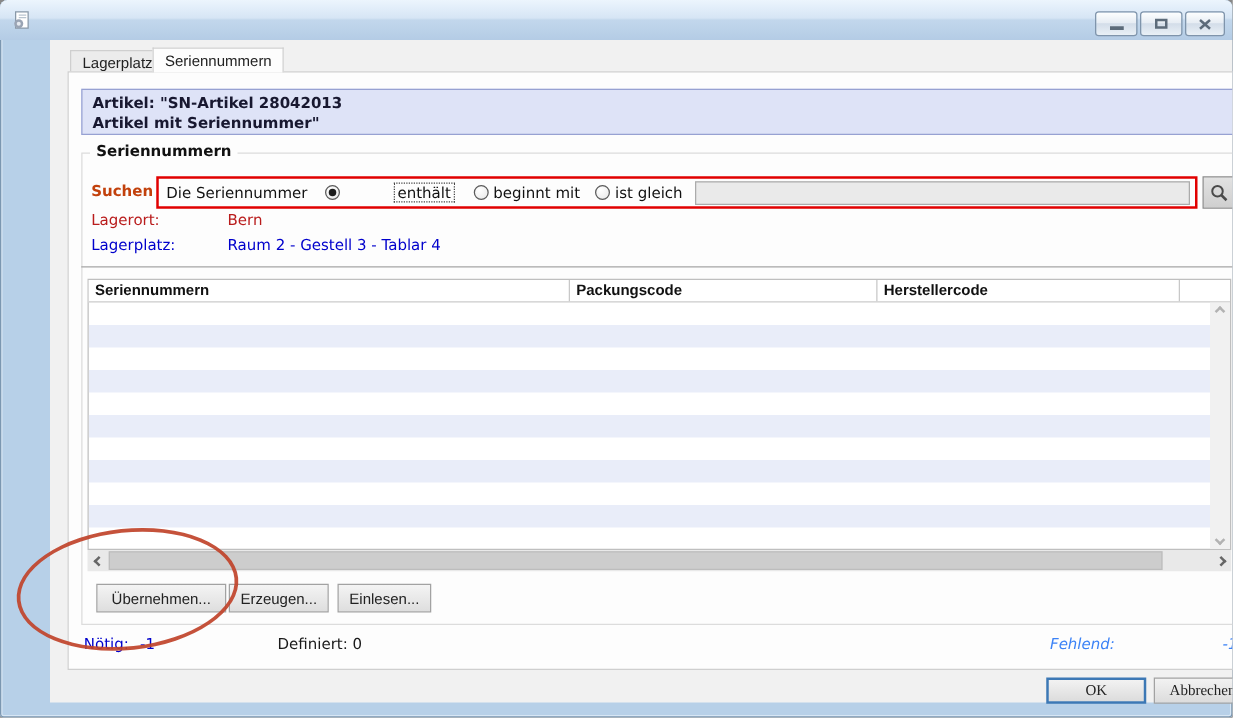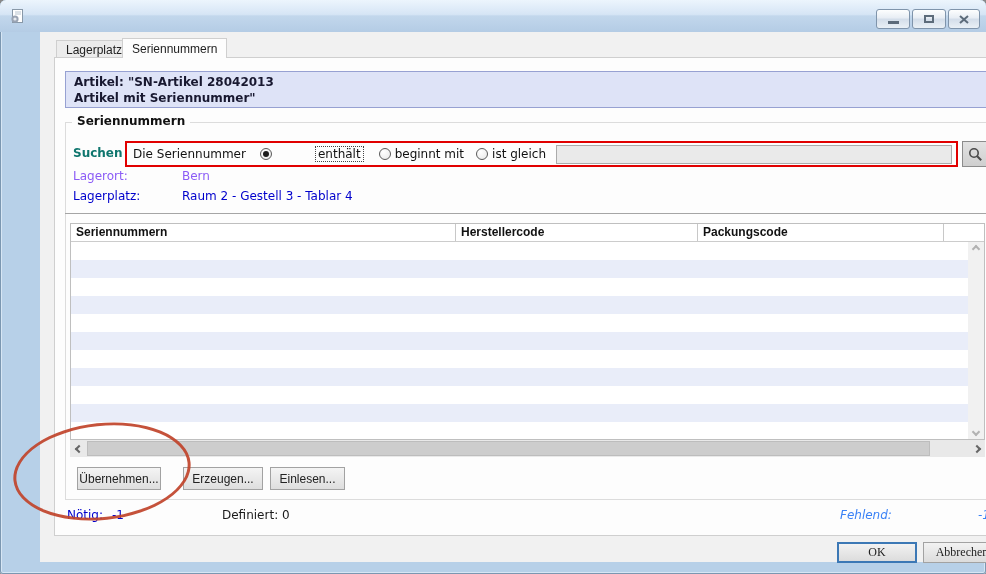--- a/index.html
+++ b/index.html
@@ -39,39 +39,39 @@
   .article-box { left:10px; top:13px; width:929px; height:37px; background:#dee3f7;
                  border:1px solid #97a1d2; padding:2px 8px;
                  font-weight:bold; font-size:12px; line-height:16px; color:#181830; }
 
   
   .groupbox { left:10px; top:64px; width:929px; height:378px; border:1px solid #dcdcdc; pointer-events:none; }
   .group-legend { left:17px; top:56px; background:#fdfdfd; padding:0 5px;
                   font-weight:bold; font-size:12px; color:#111; }
 
   
-  .lbl-suchen { left:18px; top:88px; font-weight:bold; font-size:12px; color:#0f766e; }
+  .lbl-suchen { left:18px; top:88px; font-weight:bold; font-size:12px; color:#c2410c; }
   .red-rect { left:70px; top:83px; width:833px; height:26px; border:2px solid #e10000;
               display:flex; align-items:center; font-size:12px; color:#111; background:#fdfdfd; }
   .search-prefix { margin-left:6px; }
   .radio-wrap { display:flex; align-items:center; }
   .radio-circle { width:12px; height:12px; border:1px solid #5a5a5a; border-radius:50%;
                   background:radial-gradient(circle at 35% 30%, #ffffff 0%, #ececec 80%);
                   display:flex; align-items:center; justify-content:center; margin-right:4px; }
   .radio-circle.checked::after { content:""; width:6px; height:6px; border-radius:50%; background:#1c1c1c; }
   .focus-dotted { outline:1px dotted #444; padding:0 2px; }
   .r1 { margin-left:14px;gap:40px; } .r2 { margin-left:16px;align-items:center; } .r3 { margin-left:12px; }
   .search-input { flex:1; margin:0 4px 0 10px; height:19px; background:#eaeaea;
                   border:1px solid #ababab; font-size:12px; padding:0 4px; }
   .search-btn { left:907px; top:83px; width:26px; height:26px; border:1px solid #8c8c8c;
                 background:linear-gradient(180deg,#e2e2e2,#cfcfcf); display:flex;
                 align-items:center; justify-content:center; }
 
   
-  .loc-label { font-size:12px; color:#8b5cf6; }
+  .loc-label { font-size:12px; color:#b91c1c; }
   .loc-blue { color:#0000cc; }
   .row-lagerort-label { left:18px; top:111px; }
   .row-lagerort-value { left:127px; top:111px; }
   .row-lagerplatz-label { left:18px; top:131px; }
   .row-lagerplatz-value { left:127px; top:131px; }
   .sep-line { left:10px; top:155px; width:929px; height:1px; background:#a5a5a5; }
 
   
   .table { left:15px; top:165px; width:915px; height:217px; border:1px solid #bfbfbf; background:#fff; }
   .thead { display:flex; height:18px; border-bottom:1px solid #cccccc; background:#fff; }
@@ -95,21 +95,21 @@
   .hs-btn { position:absolute; top:0; width:17px; height:17px; display:flex; align-items:center; justify-content:center; }
   .hs-left { left:0; } .hs-right { right:0; }
   .hs-thumb { position:absolute; left:17px; top:1px; width:843px; height:15px;
               background:#cdcdcd; border:1px solid #bdbdbd; }
 
   
   .act-btn { position:absolute; top:409px; height:23px; border:1px solid #a2a2a2;
              background:linear-gradient(180deg,#f4f4f4,#dedede);
              font-family:"Liberation Sans",sans-serif; font-size:12px; color:#222;
              display:flex; align-items:center; justify-content:center; }
-  .btn-uebernehmen { left:22px; width:84px; }
+  .btn-uebernehmen { left:22px; width:104px; }
   .btn-erzeugen { left:128px; width:80px; }
   .btn-einlesen { left:215px; width:75px; }
 
   
   .status { font-size:12px; top:450px; }
   .st-blue { color:#0000cc; }
   .st-black { color:#1a1a1a; }
   .st-red { color:#3b82f6;font-style:italic; }
   .noetig-label { left:12px; } .noetig-value { left:57px; }
   .definiert-label { left:167px; } .definiert-value { left:227px; }
@@ -201,22 +201,22 @@
 
       <span class="loc-label row-lagerort-label abs">Lagerort:</span>
       <span class="loc-label row-lagerort-value abs">Bern</span>
       <span class="loc-label loc-blue row-lagerplatz-label abs">Lagerplatz:</span>
       <span class="loc-label loc-blue row-lagerplatz-value abs">Raum 2 - Gestell 3 - Tablar 4</span>
       <div class="sep-line abs"></div>
 
       <div class="table abs">
         <div class="thead">
           <div class="th th-1">Seriennummern</div>
+          <div class="th th-3">Packungscode</div>
           <div class="th th-2">Herstellercode</div>
-          <div class="th th-3">Packungscode</div>
           <div class="th th-fill"></div>
         </div>
         <div class="tbody">
           <div class="trow"></div>
           <div class="trow"></div>
           <div class="trow"></div>
           <div class="trow"></div>
           <div class="trow"></div>
           <div class="trow"></div>
           <div class="trow"></div>

